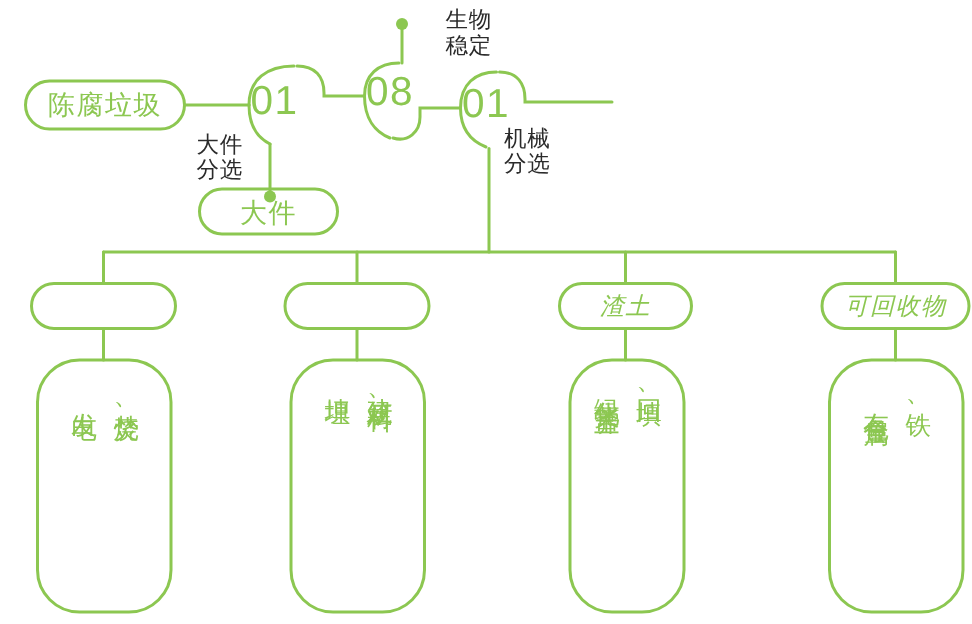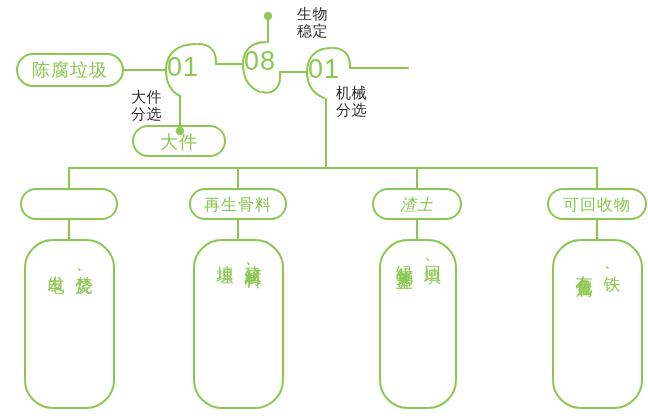--- a/index.html
+++ b/index.html
@@ -110,23 +110,22 @@
 
   <div class="lbl dark-label" style="left:131px;top:89px;text-align:center;">大件
 分选</div>
   <div class="lbl dark-label" style="left:277px;top:6px;text-align:left;margin-left:20px;">生物
 稳定</div>
   <div class="lbl dark-label" style="left:336px;top:85px;text-align:right;">机械
 分选</div>
 
   <div class="lbl pill-text big" style="left:143px;top:132px;width:72px;text-align:center;">大件</div>
 
-  <div class="lbl pill-text" style="left:194px;top:196px;width:88px;text-align:center;">再生骨料</div>
   <div class="lbl pill-text" style="left:377px;top:196px;width:80px;text-align:center;font-style:italic;">渣土</div>
-  <div class="lbl pill-text" style="left:552px;top:196px;width:90px;text-align:center;">可回收物</div>
+  <div class="lbl pill-text" style="left:552px;top:196px;width:90px;text-align:center;font-style:italic;">可回收物</div>
 
   <div class="vwrap" style="left:25px;top:262px;width:89px;height:130px;">
     <span class="vcol">焚烧、</span>
     <span class="vcol">发电</span>
   </div>
 
   <div class="vwrap" style="left:194px;top:252px;width:89px;height:150px;">
     <span class="vcol">建筑材料、</span>
     <span class="vcol">填埋</span>
   </div>

